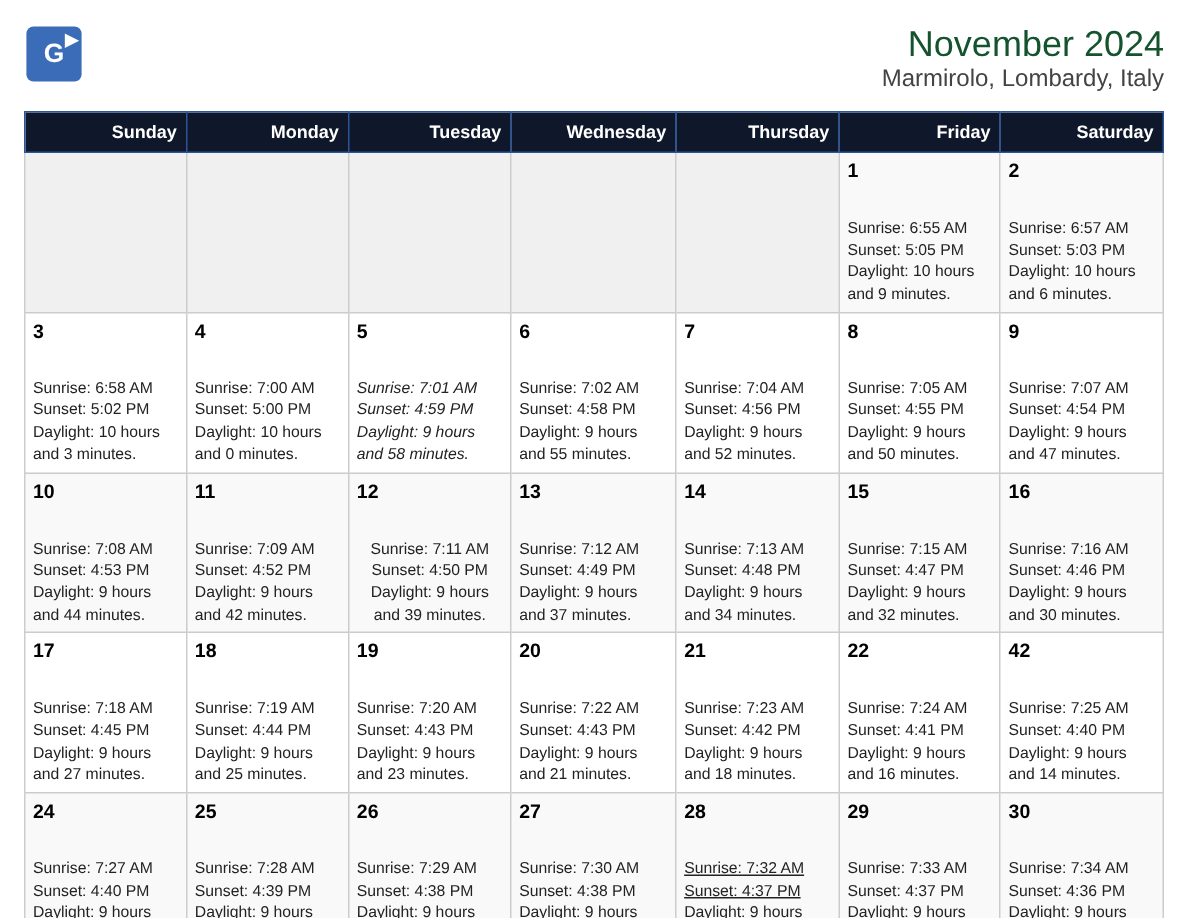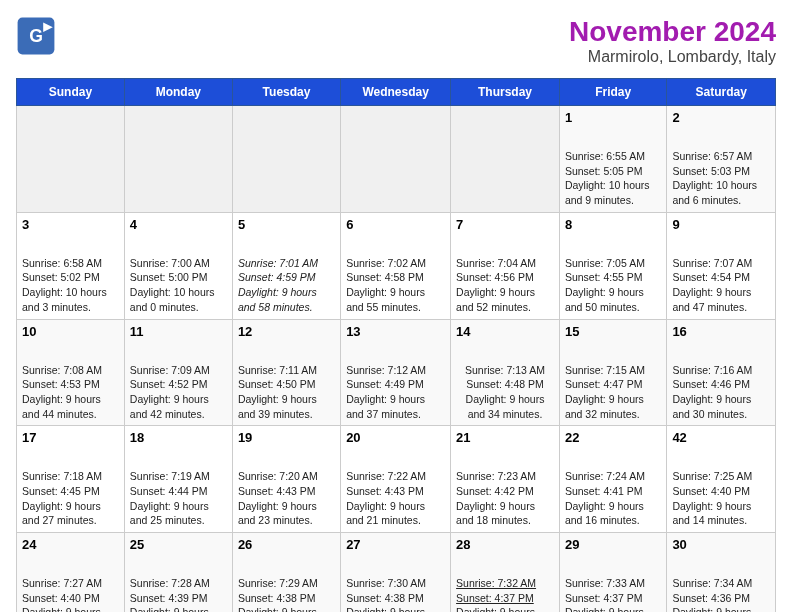--- a/index.html
+++ b/index.html
@@ -13,37 +13,37 @@
     .header-section {
       display: flex;
       justify-content: space-between;
       align-items: flex-start;
       margin-bottom: 12px;
     }
     .title-section {
       text-align: right;
     }
     .month-title {
-      font-size: 28px;
-      font-weight: bold;
-      color: #a21caf;
+      font-size: 24px;
+      font-weight: normal;
+      color: #14532d;
     }
     .location-title {
       font-size: 16px;
       color: #444;
     }
     .calendar {
       width: 100%;
       border-collapse: collapse;
       font-size: 11px;
     }
     .calendar thead th {
-      background: #1d4ed8;
+      background: #0f172a;
       color: #fff;
-      text-align: center;
+      text-align: right;
       padding: 6px 6px;
       font-size: 12px;
       font-weight: bold;
       border: 1px solid #2a5599;
     }
     .calendar tbody td {
       border: 1px solid #ccc;
       vertical-align: top;
       padding: 4px 5px;
       width: 113px;
@@ -203,35 +203,35 @@
         </td>
         <td>
           <span class="day-number">11</span>
           <div class="day-info" style="white-space: pre-line;">Sunrise: 7:09 AM
 Sunset: 4:52 PM
 Daylight: 9 hours
 and 42 minutes.</div>
         </td>
         <td>
           <span class="day-number">12</span>
-          <div class="day-info" style="white-space: pre-line;">Sunrise: 7:11 AM
+          <div class="day-info" style="white-space: pre-line; text-align: center;">Sunrise: 7:11 AM
 Sunset: 4:50 PM
 Daylight: 9 hours
 and 39 minutes.</div>
         </td>
         <td>
           <span class="day-number">13</span>
           <div class="day-info" style="white-space: pre-line;">Sunrise: 7:12 AM
 Sunset: 4:49 PM
 Daylight: 9 hours
 and 37 minutes.</div>
         </td>
         <td>
           <span class="day-number">14</span>
-          <div class="day-info" style="white-space: pre-line; text-align: center;">Sunrise: 7:13 AM
+          <div class="day-info" style="white-space: pre-line;">Sunrise: 7:13 AM
 Sunset: 4:48 PM
 Daylight: 9 hours
 and 34 minutes.</div>
         </td>
         <td>
           <span class="day-number">15</span>
           <div class="day-info" style="white-space: pre-line;">Sunrise: 7:15 AM
 Sunset: 4:47 PM
 Daylight: 9 hours
 and 32 minutes.</div>

